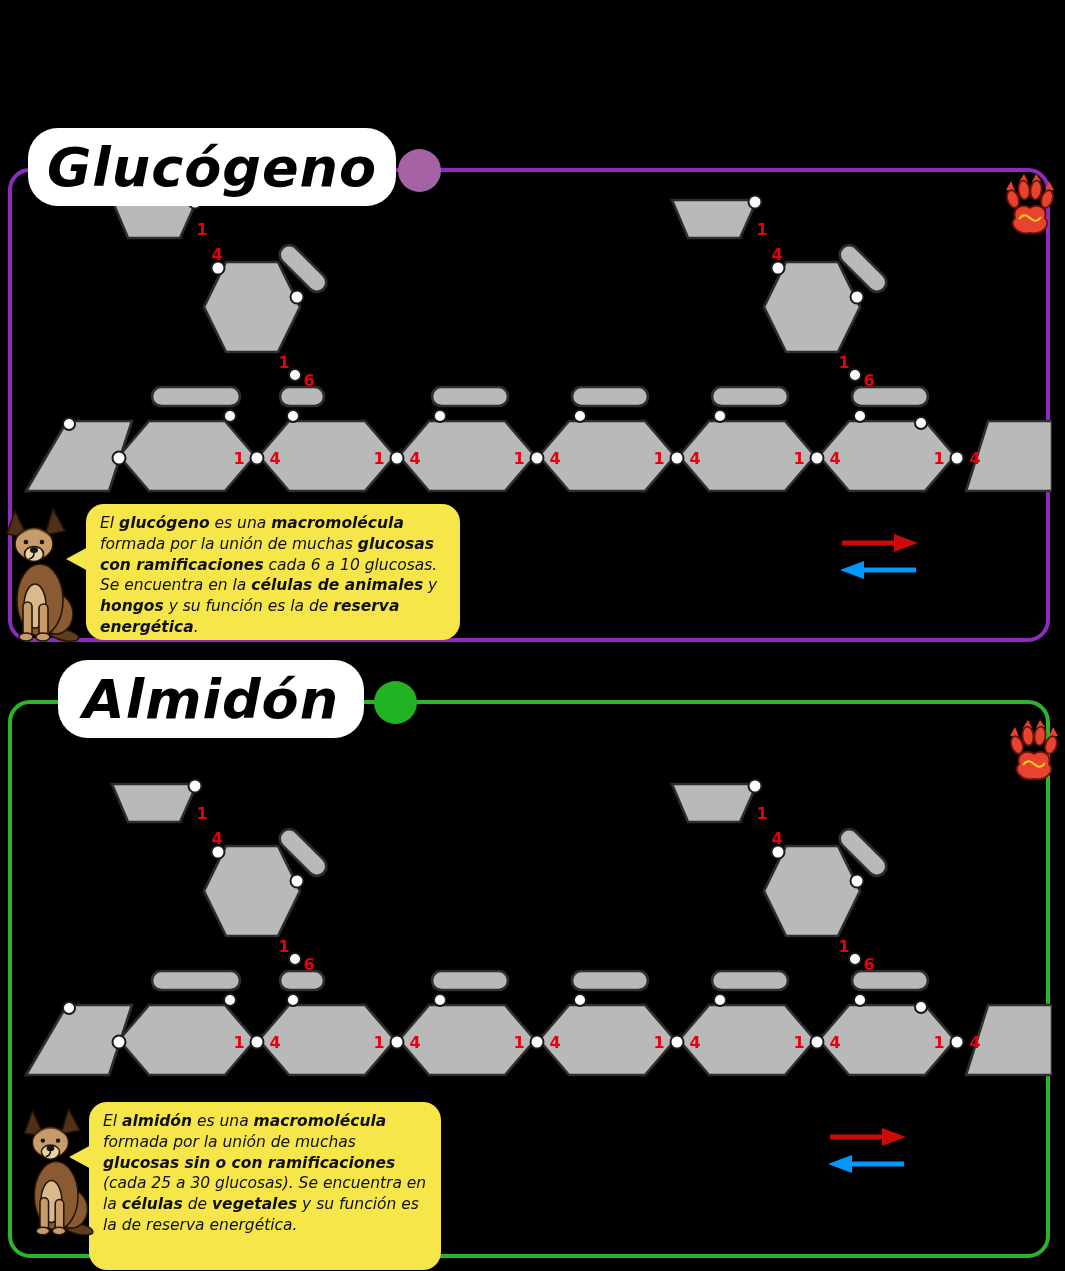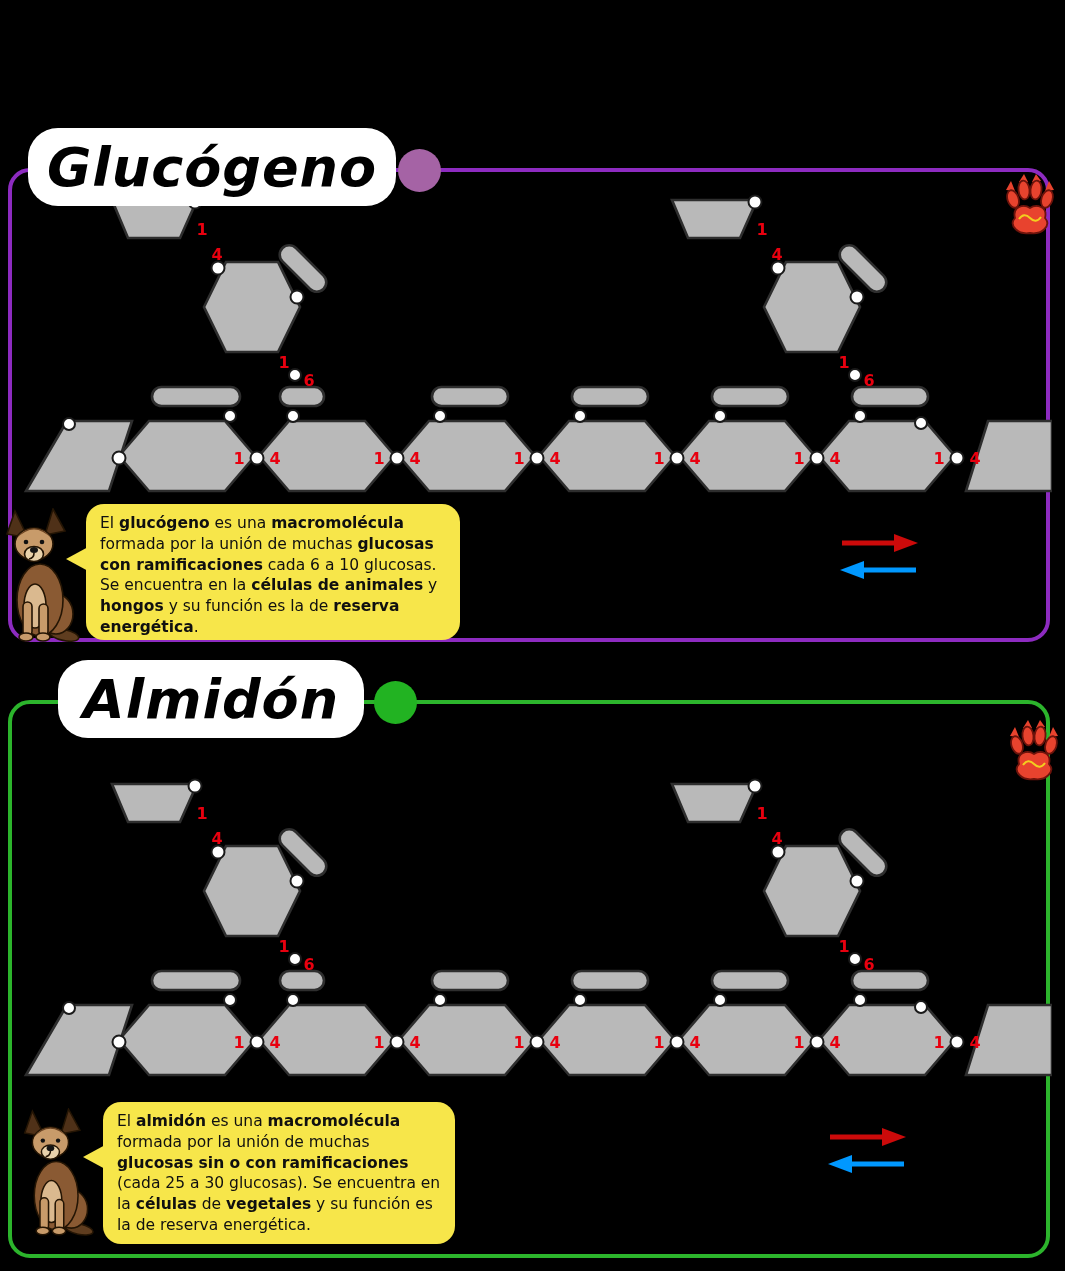--- a/index.html
+++ b/index.html
@@ -20,22 +20,22 @@
   .molecule{position:absolute;width:1040px;height:312px;}
   #mol-0{left:12px;top:192px;}
   #mol-1{left:12px;top:776px;}
   .molecule text{font-family:"DejaVu Sans",sans-serif;}
 
   .bubble{position:absolute;border-radius:18px;padding:9px 14px;box-sizing:border-box;background:var(--bubble,#f7e64a);}
   .bubble::before{content:'';position:absolute;left:-20px;top:42px;width:0;height:0;
     border-top:13px solid transparent;border-bottom:13px solid transparent;
     border-right:24px solid var(--bubble,#f7e64a);}
   #bubble-0{left:86px;top:504px;width:374px;height:136px;}
-  #bubble-1{left:103px;top:1102px;width:352px;height:142px;}
-  .bubble-text{margin:0;font-size:15.5px;line-height:1.34;color:#101010;}
+  #bubble-1{left:89px;top:1102px;width:352px;height:168px;}
+  .bubble-text{margin:0;font-style:italic;font-size:15.5px;line-height:1.34;color:#101010;}
   .bubble-text .b{font-weight:700;}
 
   .dog{position:absolute;}
   #dog-0{left:2px;top:508px;width:82px;height:134px;}
   #dog-1{left:20px;top:1108px;width:78px;height:128px;}
 
   .paw{position:absolute;width:56px;height:64px;}
   #paw-0{left:1002px;top:172px;}
   #paw-1{left:1006px;top:718px;}
 

